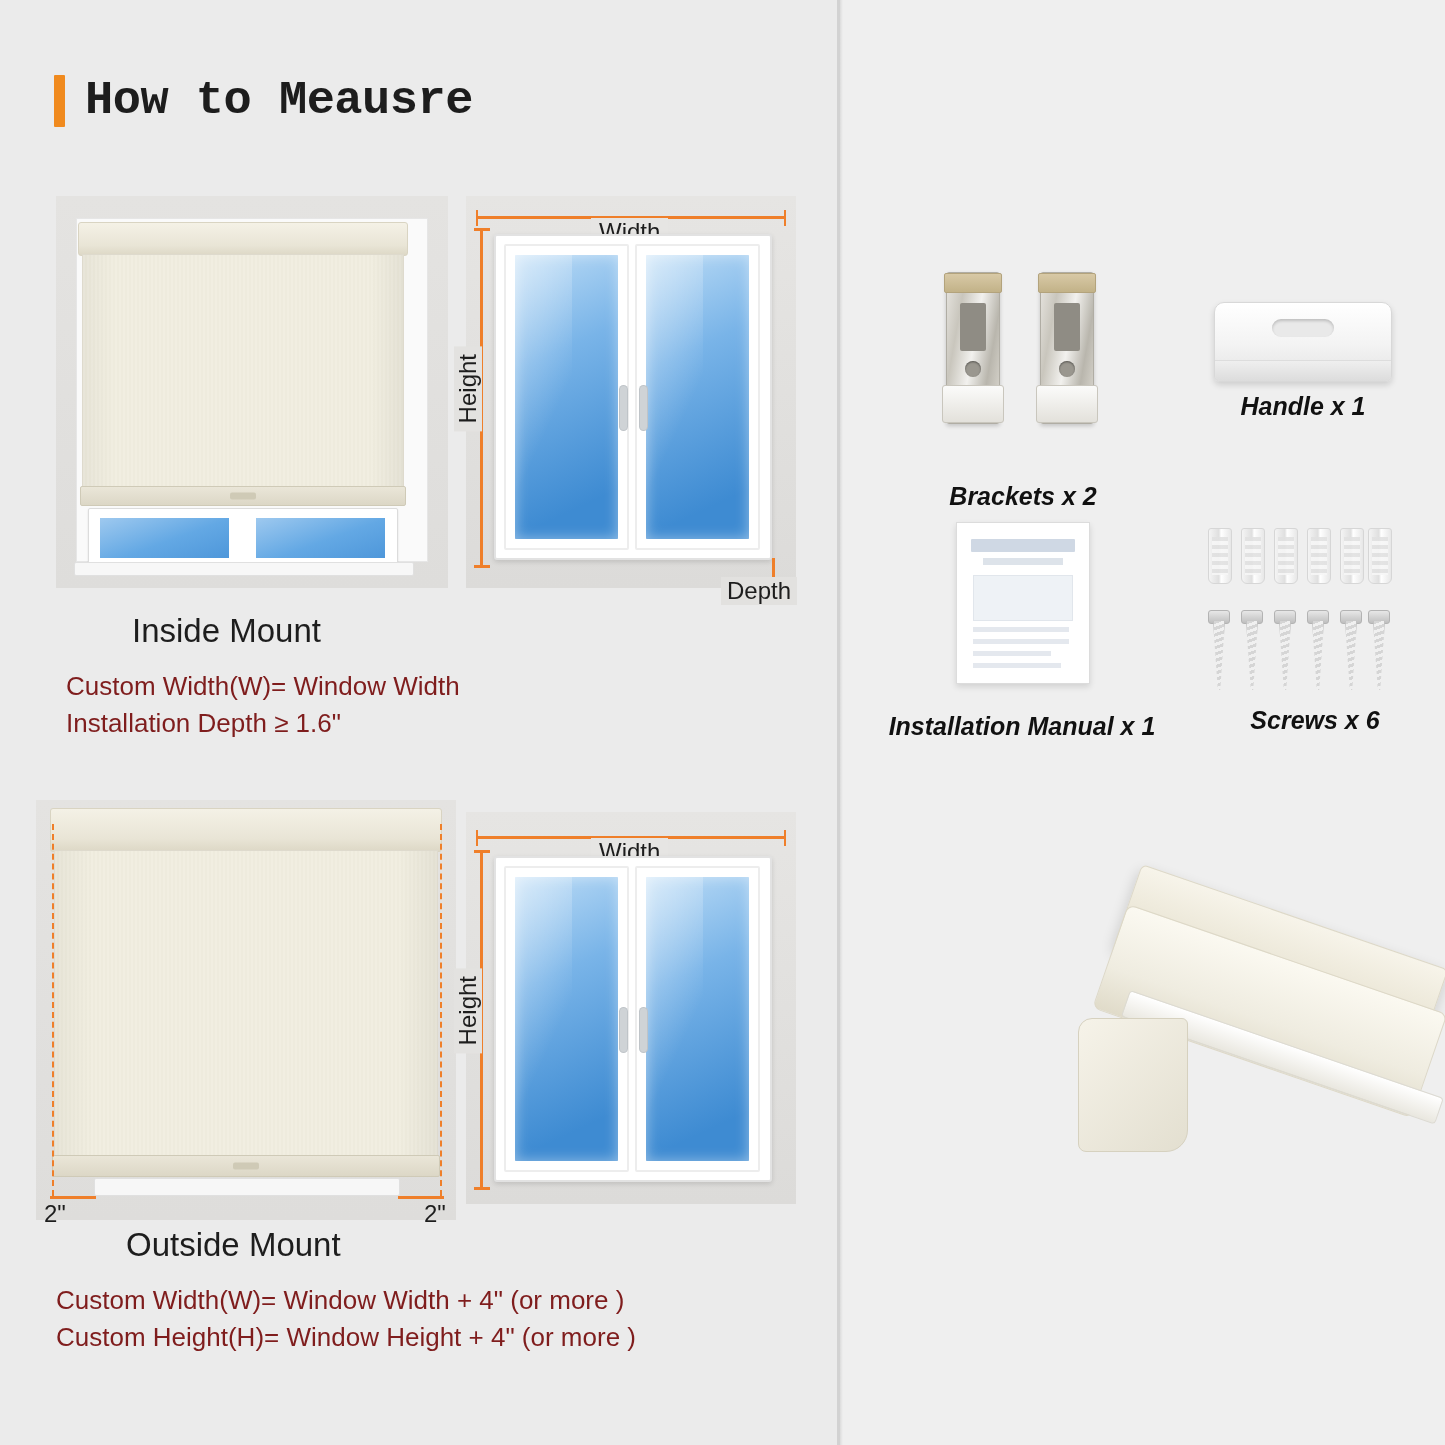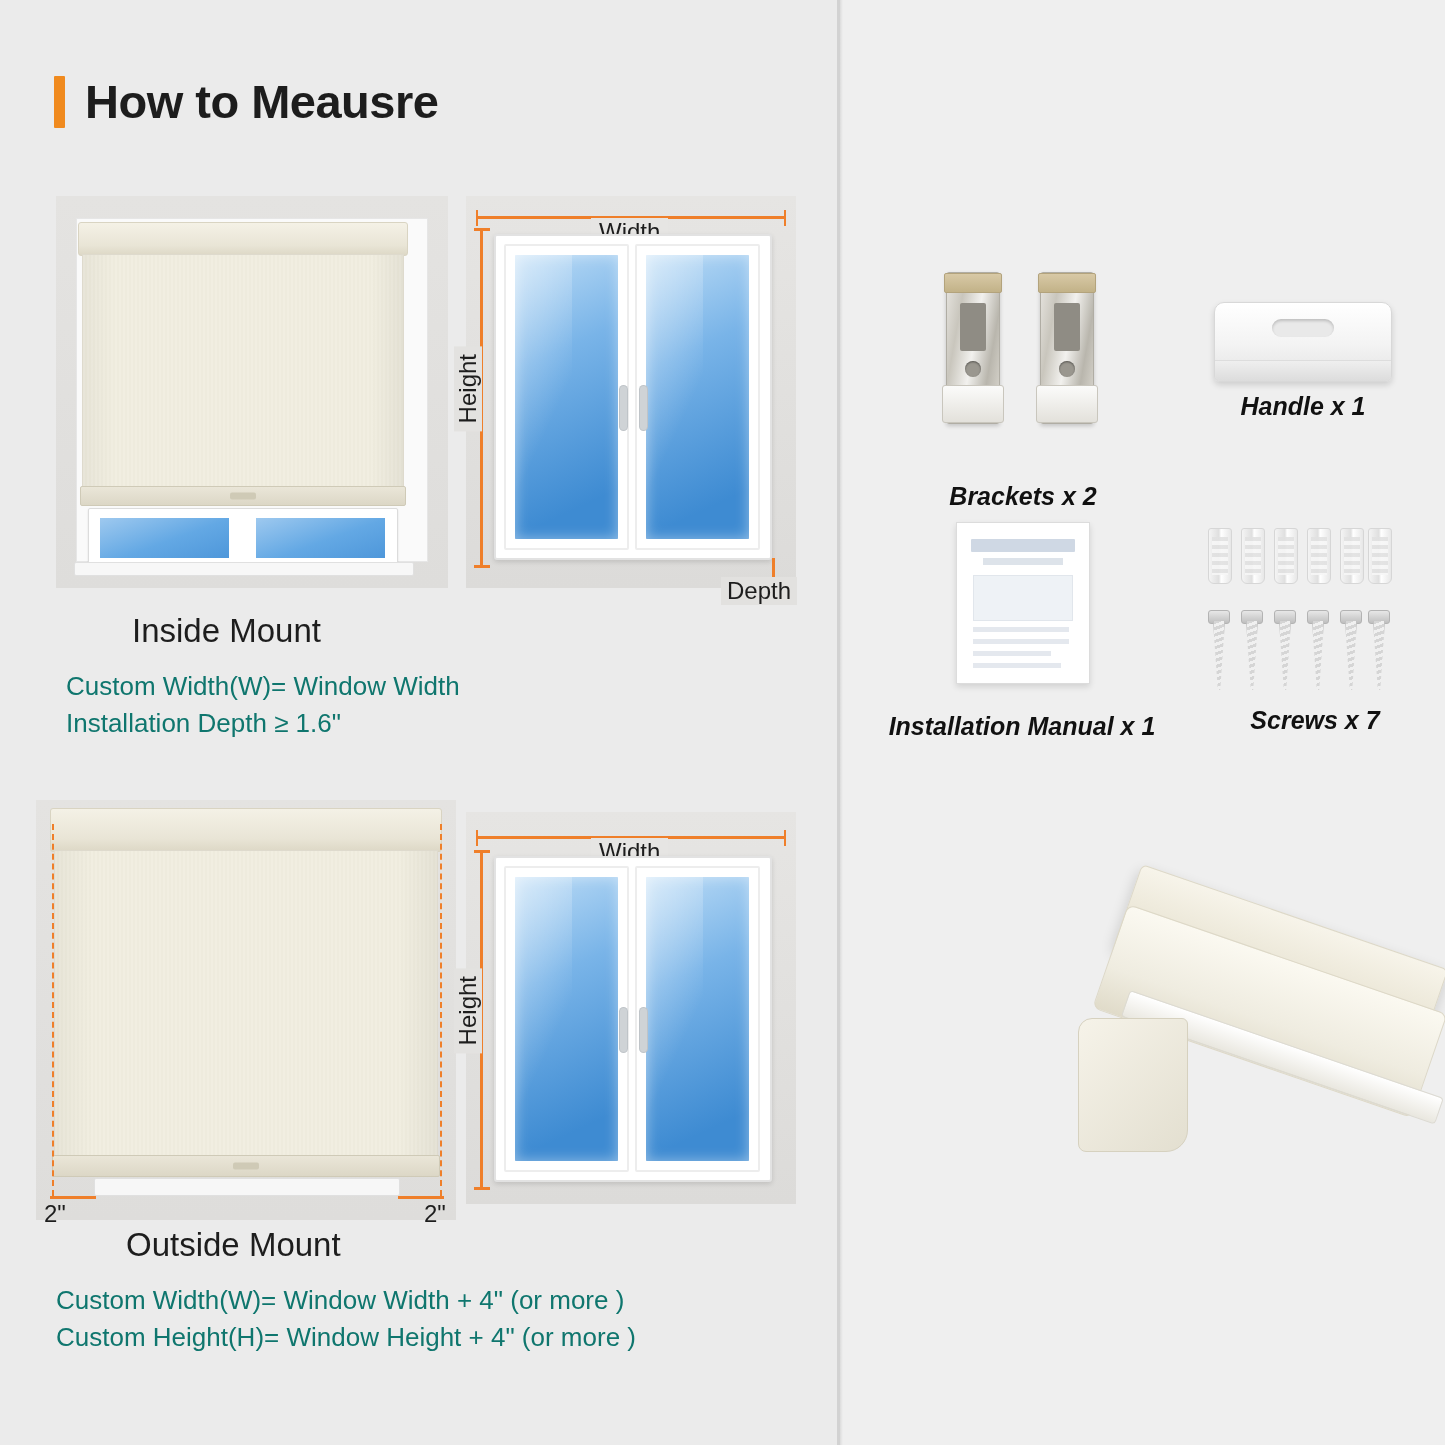--- a/index.html
+++ b/index.html
@@ -20,36 +20,36 @@
   }
   .col-right{
     position:relative;
     width:608px;height:1445px;
     background:#efefef;
     box-sizing:border-box;
     border-left:3px solid #d2d2d2;
   }
 
   
-  .title-row{display:flex;align-items:center;}
+  .title-row{display:flex;align-items:center;font-family:Liberation Mono, monospace;}
   .title-bar{
     width:11px;height:52px;background:#f08a1e;margin-right:20px;border-radius:1px;
   }
   .title-text{
     font-size:47px;font-weight:bold;color:#1d1d1d;letter-spacing:-0.5px;
     white-space:nowrap;
   }
   .left-title{position:absolute;left:54px;top:74px;}
   .right-title{position:absolute;left:36px;top:74px;}
 
   .label-mount{
     font-size:33px;color:#1d1d1d;font-weight:400;
   }
   .spec-line{
-    font-size:26px;color:#0f766e;line-height:1.42;white-space:nowrap;
+    font-size:26px;color:#7f1d1d;line-height:1.42;white-space:nowrap;
   }
 
   
   .shade-wrap{position:relative;}
   .wall{
     position:absolute;inset:0;
     background:linear-gradient(180deg,#e4e3e1 0%, #dedddb 100%);
   }
   .recess{
     position:absolute;
@@ -458,21 +458,21 @@
         </div>
       <div class="screw" style="left:135px;top:90px;">
           <div class="head"></div>
           <div class="shaft"></div>
         </div>
       <div class="screw" style="left:163px;top:90px;">
           <div class="head"></div>
           <div class="shaft"></div>
         </div>
     </div>
-    <div class="part-label" style="left:350px;top:706px;width:250px;">Screws  x 7</div>
+    <div class="part-label" style="left:350px;top:706px;width:250px;">Screws  x 6</div>
 
     <div class="roller-big" style="left:-10px;top:830px;width:618px;height:420px;">
       <div class="roller-tube" style="left:312px;top:34px;width:322px;height:86px;transform:rotate(19deg);transform-origin:left top;"></div>
       <div class="roller-face" style="left:298px;top:74px;width:336px;height:108px;transform:rotate(19deg);transform-origin:left top;"></div>
       <div class="roller-rail" style="left:300px;top:160px;width:330px;height:26px;transform:rotate(19deg);transform-origin:left top;"></div>
       <div class="roller-end" style="left:248px;top:188px;width:108px;height:132px;"></div>
     </div>
 
   </div>
 </div>

